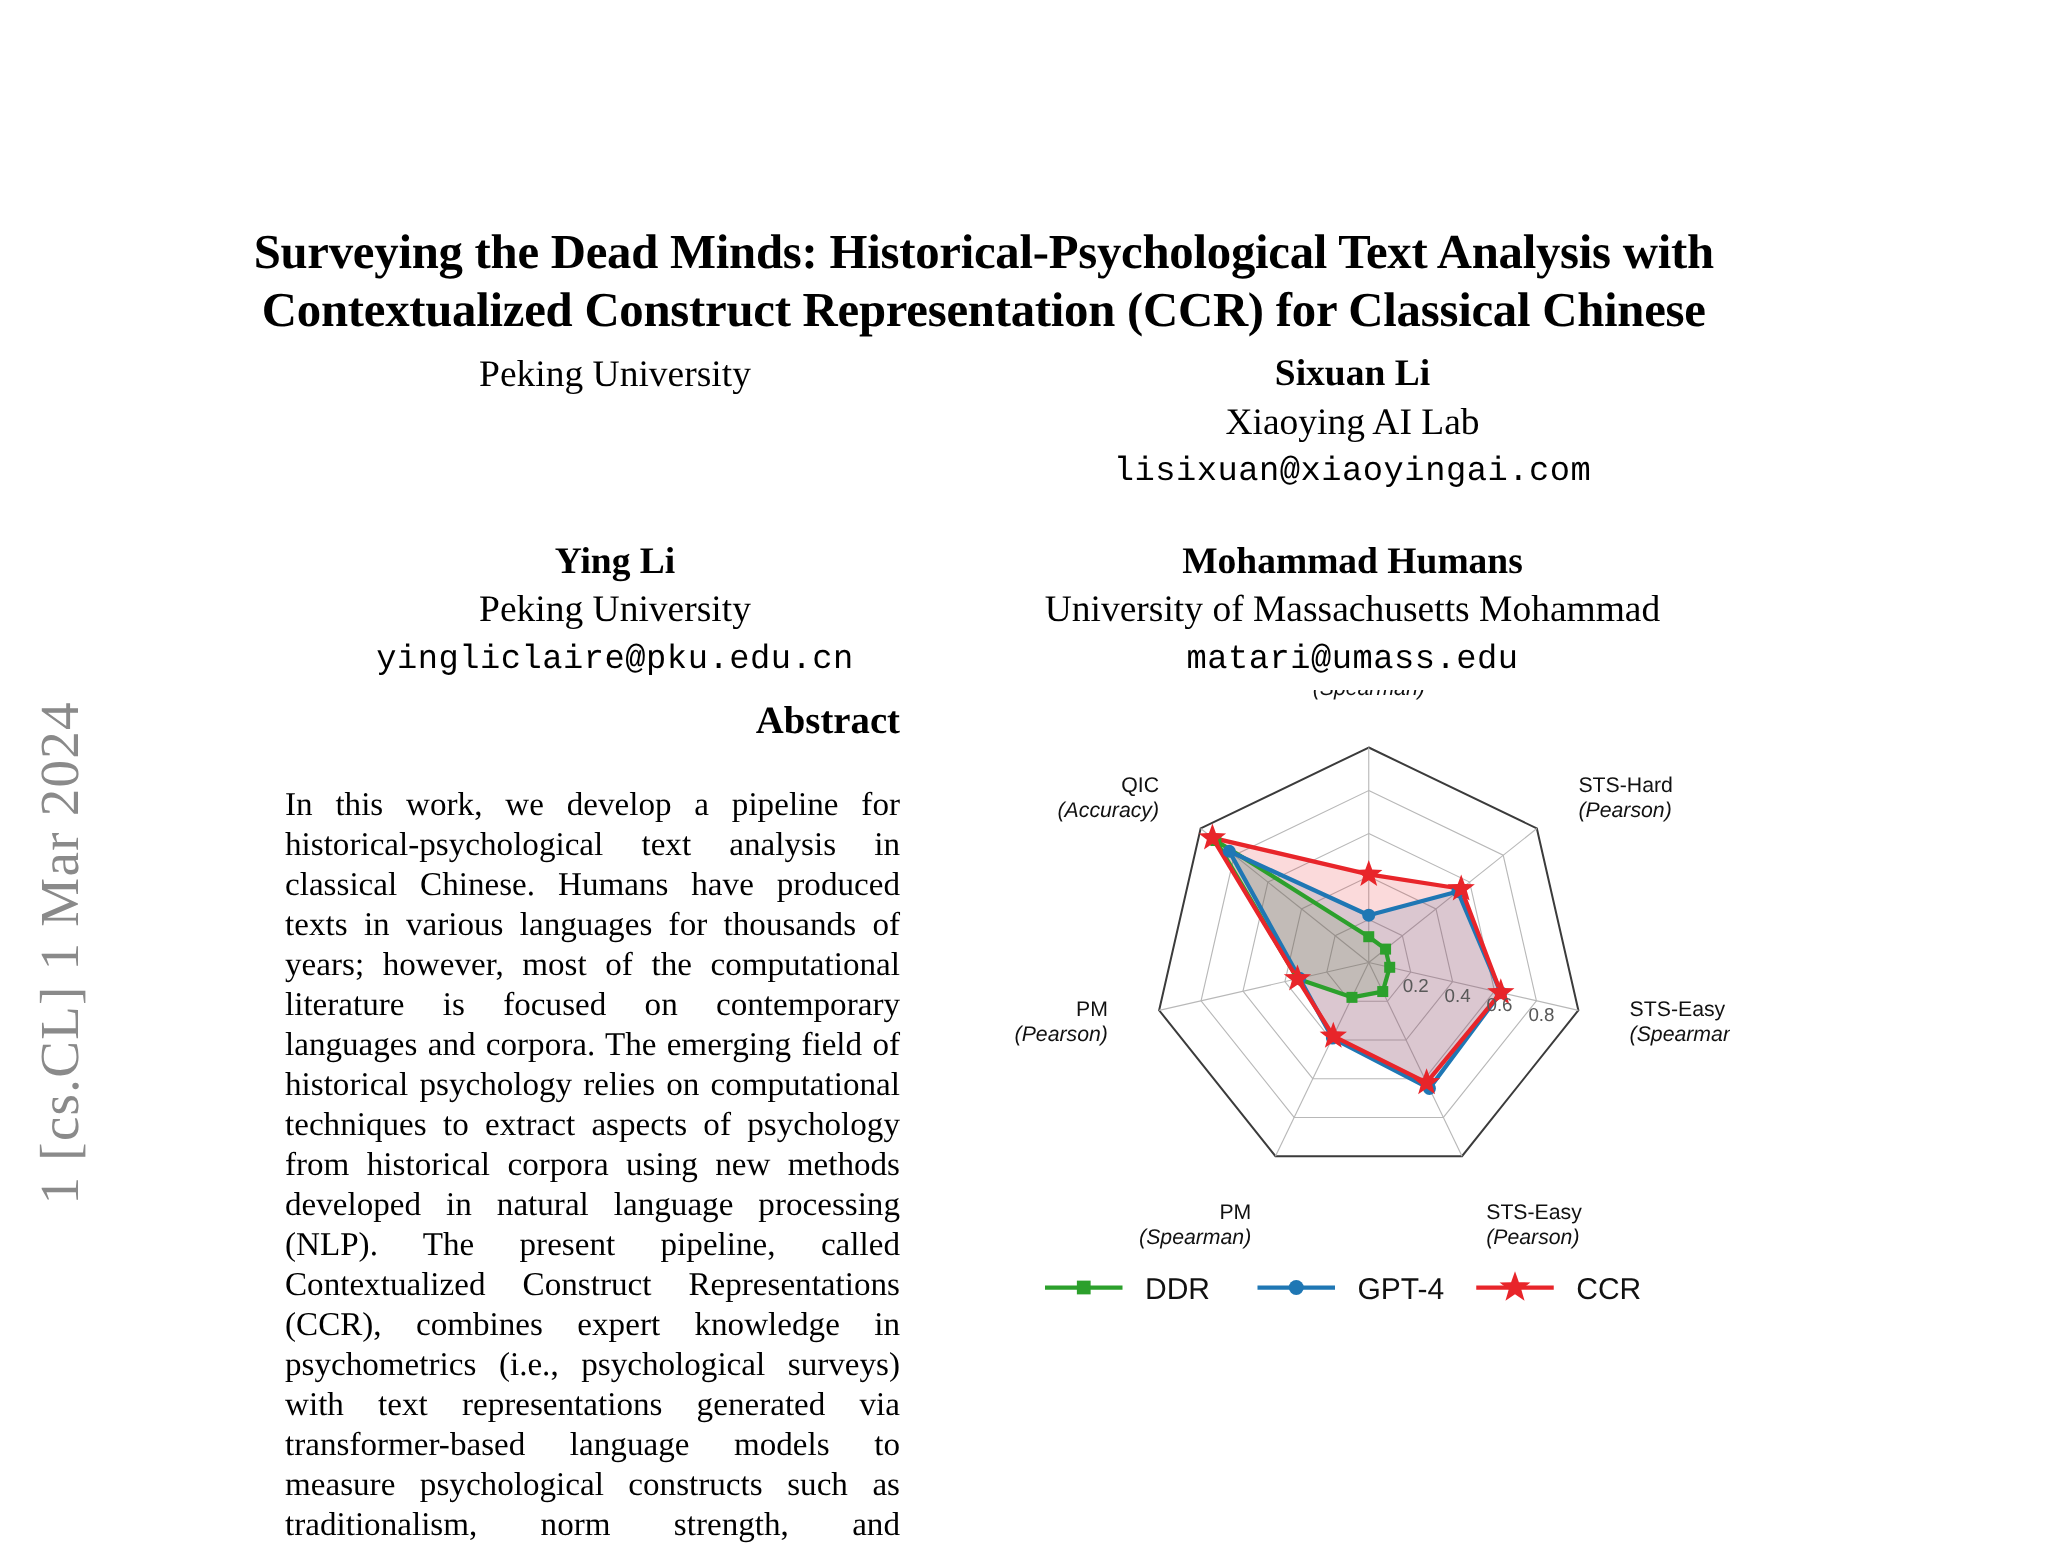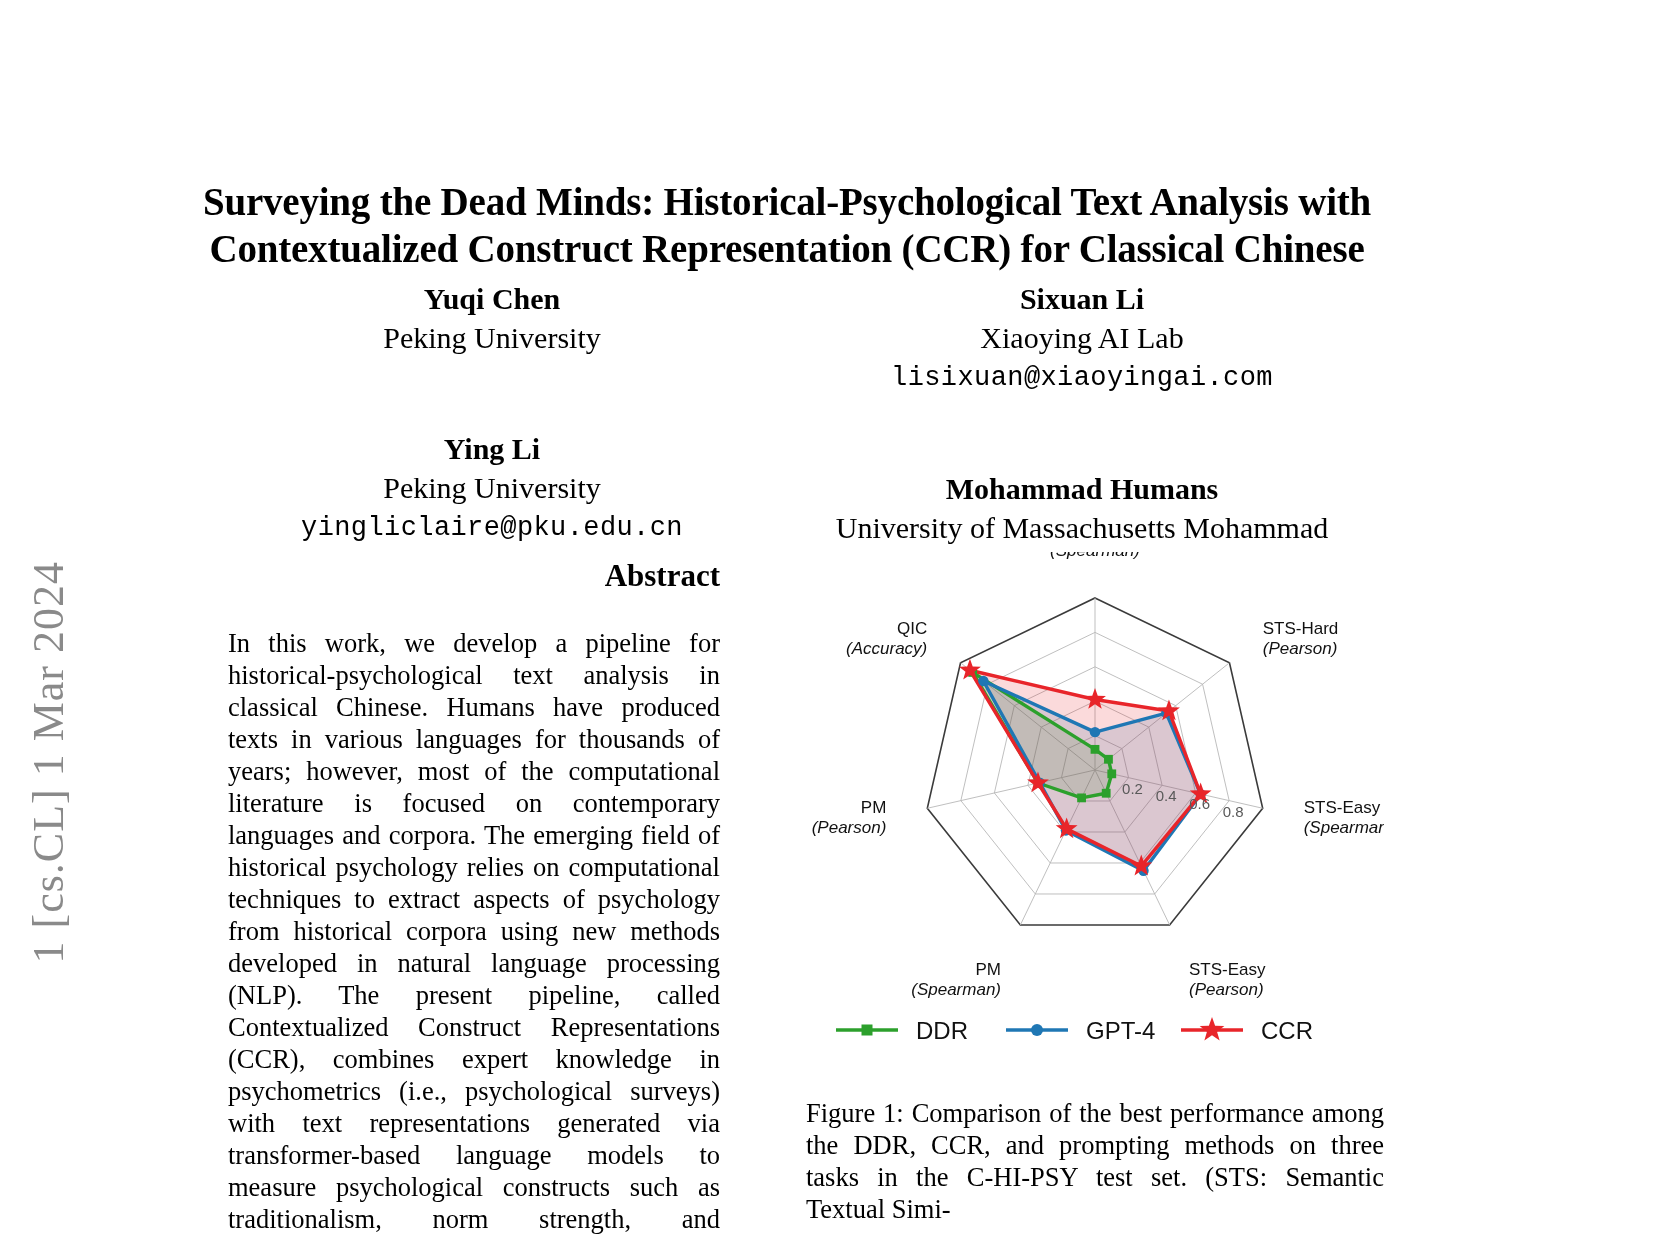--- a/index.html
+++ b/index.html
@@ -142,38 +142,38 @@
 
 <div id="arxiv-stamp">1  [cs.CL]  1 Mar 2024</div>
 
 <div id="page">
 
   <div id="title">Surveying the Dead Minds: Historical-Psychological Text Analysis with Contextualized Construct Representation (CCR) for Classical Chinese</div>
 
   <div id="authors">
     <div class="author-row">
       <div class="author-cell">
-        <div class="author-name">Yuqi Chen</div>
         <div class="author-affil">Peking University</div>
       </div>
       <div class="author-cell">
         <div class="author-name">Sixuan Li</div>
         <div class="author-affil">Xiaoying AI Lab</div>
         <div class="author-email">lisixuan@xiaoyingai.com</div>
       </div>
     </div>
     <div class="author-row">
       <div class="author-cell">
         <div class="author-name">Ying Li</div>
         <div class="author-affil">Peking University</div>
         <div class="author-email">yingliclaire@pku.edu.cn</div>
       </div>
       <div class="author-cell">
         <div class="author-name">Mohammad Humans</div>
         <div class="author-affil">University of Massachusetts Mohammad</div>
+        <div class="author-email">matari@umass.edu</div>
       </div>
     </div>
   </div>
 
   <div id="col-left">
     <div id="abstract-heading">Abstract</div>
     <div id="abstract-body">In this work, we develop a pipeline for historical-psychological text analysis in classical Chinese. Humans have produced texts in various languages for thousands of years; however, most of the computational literature is focused on contemporary languages and corpora. The emerging field of historical psychology relies on computational techniques to extract aspects of psychology from historical corpora using new methods developed in natural language processing (NLP). The present pipeline, called Contextualized Construct Representations (CCR), combines expert knowledge in psychometrics (i.e., psychological surveys) with text representations generated via transformer-based language models to measure psychological constructs such as traditionalism, norm strength, and collectivism in clas-</div>
   </div>
 
   <div id="col-right">
@@ -256,16 +256,15 @@
             <text x="110" y="487" class="legend-text" text-anchor="start">DDR</text>
             <line x1="200" y1="478" x2="262" y2="478" stroke="#1f77b4" stroke-width="3.4"></line>
             <circle cx="231" cy="478" r="6" fill="#1f77b4"></circle>
             <text x="280" y="487" class="legend-text" text-anchor="start">GPT-4</text>
             <line x1="375" y1="478" x2="437" y2="478" stroke="#e8252a" stroke-width="3.4"></line>
             <path d="M406.00,465.00L409.12,473.71L418.36,473.98L411.04,479.64L413.64,488.52L406.00,483.30L398.36,488.52L400.96,479.64L393.64,473.98L402.88,473.71Z" fill="#e8252a"></path>
             <text x="455" y="487" class="legend-text" text-anchor="start">CCR</text>
           </g>
       </svg>
     </div>
-    <div id="figure-caption">Figure 1: Comparison of the best performance among the DDR, CCR, and prompting methods on three tasks in the C-HI-PSY test set. (STS: Semantic Textual Simi-</div>
   </div>
 
 </div>
 
 </body></html>

